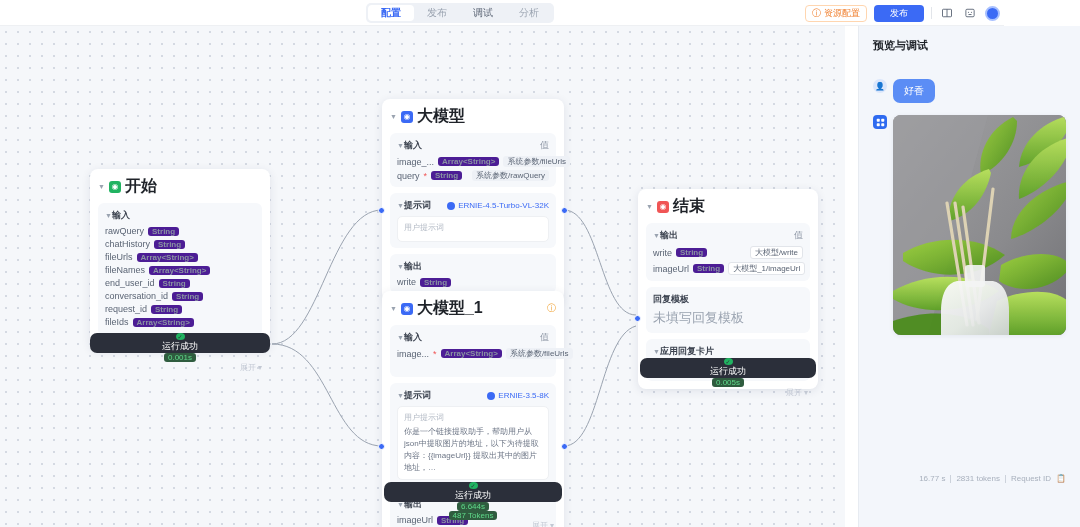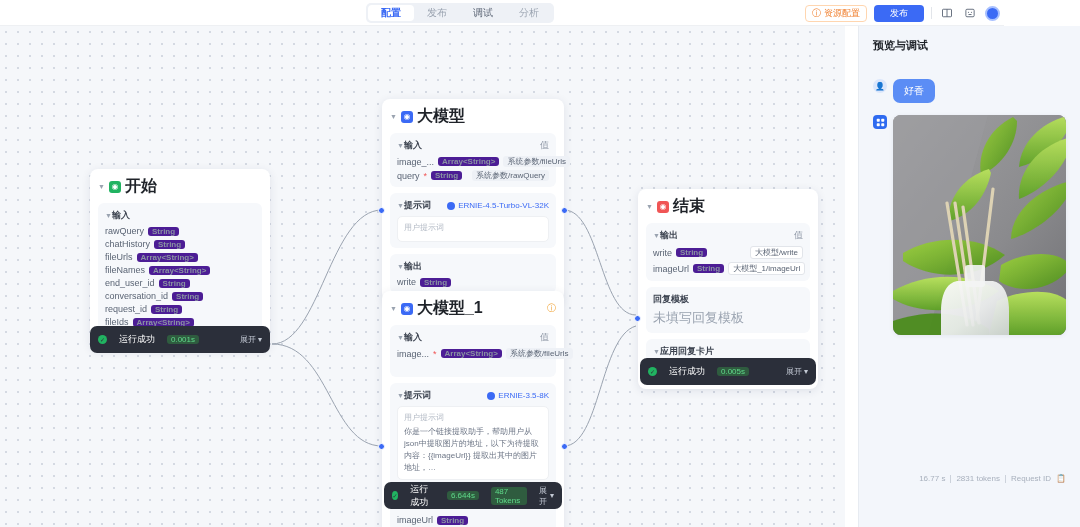--- a/index.html
+++ b/index.html
@@ -81,23 +81,23 @@
   .model-tag { margin-left: auto; display: flex; align-items: center; gap: 3px; color: #3b6af5; font-size: 8px; font-weight: normal; }
   .model-dot { width: 8px; height: 8px; border-radius: 50%; background: #3b6af5; display:inline-block; }
   .ptbox { background: #fff; border: 1px solid #eef0f3; border-radius: 5px; padding: 5px 6px; }
   .plabel { color: #b4bbc6; font-size: 8px; margin-bottom: 3px; }
   .ptext { color: #6d7686; font-size: 8px; line-height: 1.5; }
   .subhd { font-size: 9px; font-weight: bold; color: #3c4350; margin-bottom: 3px; }
   .muted { color: #9aa3b0; font-size: 13px; }
   .link { color: #3b6af5; font-size: 9px; }
 
   .status {
-    background: #2b2f3a; border-radius: 7px; height: 27px;
-    display: flex; align-items: center; gap: 12px; padding: 0 8px;
-    color: #fff; font-size: 9px; position: absolute;
+    background: #2b2f3a; border-radius: 7px; height: 20px;
+    display: flex; align-items: center; gap: 0; padding: 0 8px;
+    color: #fff; font-size: 9px; position: absolute; flex-direction: column;
   }
   .dot-ok { width: 9px; height: 9px; border-radius: 50%; background: #21b361; display: flex; align-items: center; justify-content: center; color: #2b2f3a; font-size: 6px; }
   .chip { background: #2f5c3f; color: #5fd98a; border-radius: 3px; padding: 0 4px; font-size: 8px; }
   .expand { margin-left: auto; color: #c3c9d4; font-size: 8px; display: flex; align-items: center; gap: 2px; cursor: pointer; }
 
   .port { position: absolute; width: 7px; height: 7px; border-radius: 50%; background: #3b6af5; border: 1px solid #fff; }
 
   
   .panel {
     position: absolute; top: 26px; right: 0; width: 222px; height: 501px;

